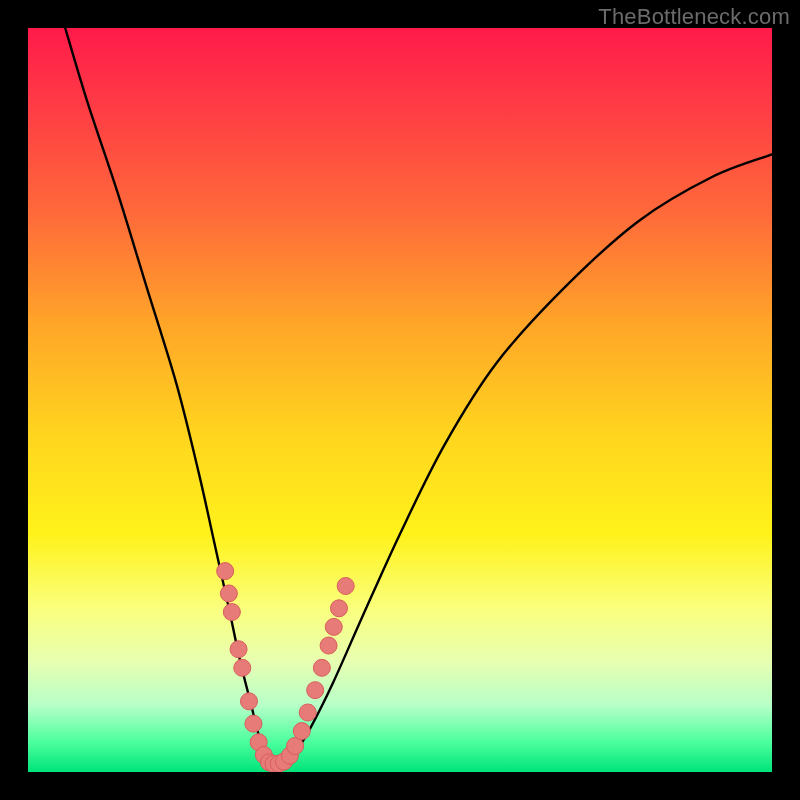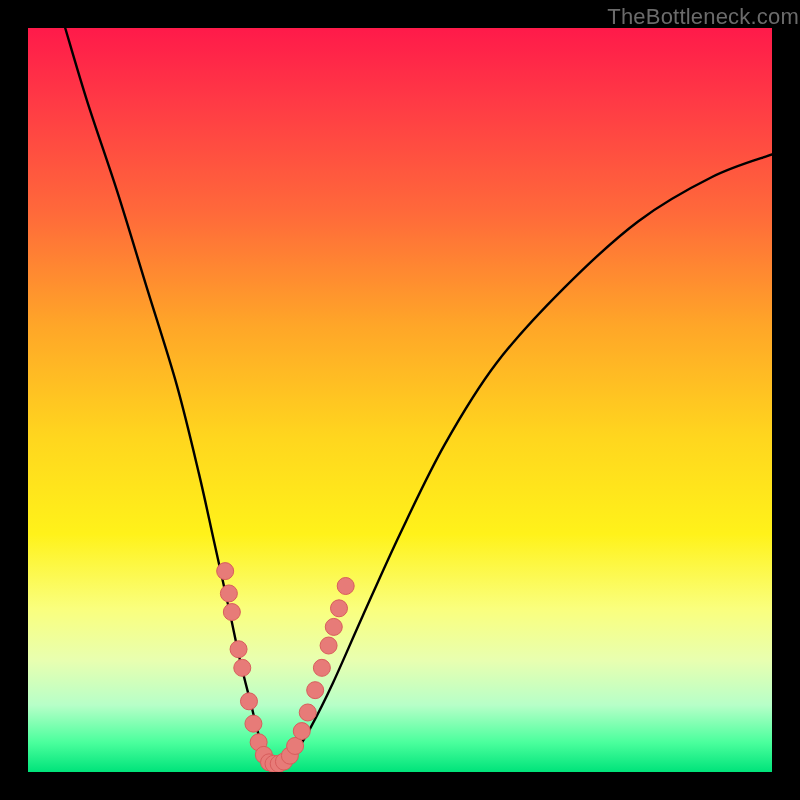--- a/index.html
+++ b/index.html
@@ -32,21 +32,21 @@
       #fff21a 68%,
       #faff7d 78%,
       #e8ffb0 85%,
       #b7ffc8 91%,
       #4bff9d 96%,
       #00e37a 100%);
   }
   .watermark {
     position: absolute;
     top: 4px;
-    right: 1px;
+    right: 10px;
     font-size: 22px;
     font-weight: 500;
     color: #6b6b6b;
     letter-spacing: 0.2px;
     user-select: none;
   }
   svg.curve {
     position: absolute;
     left: 0;
     top: 0;

